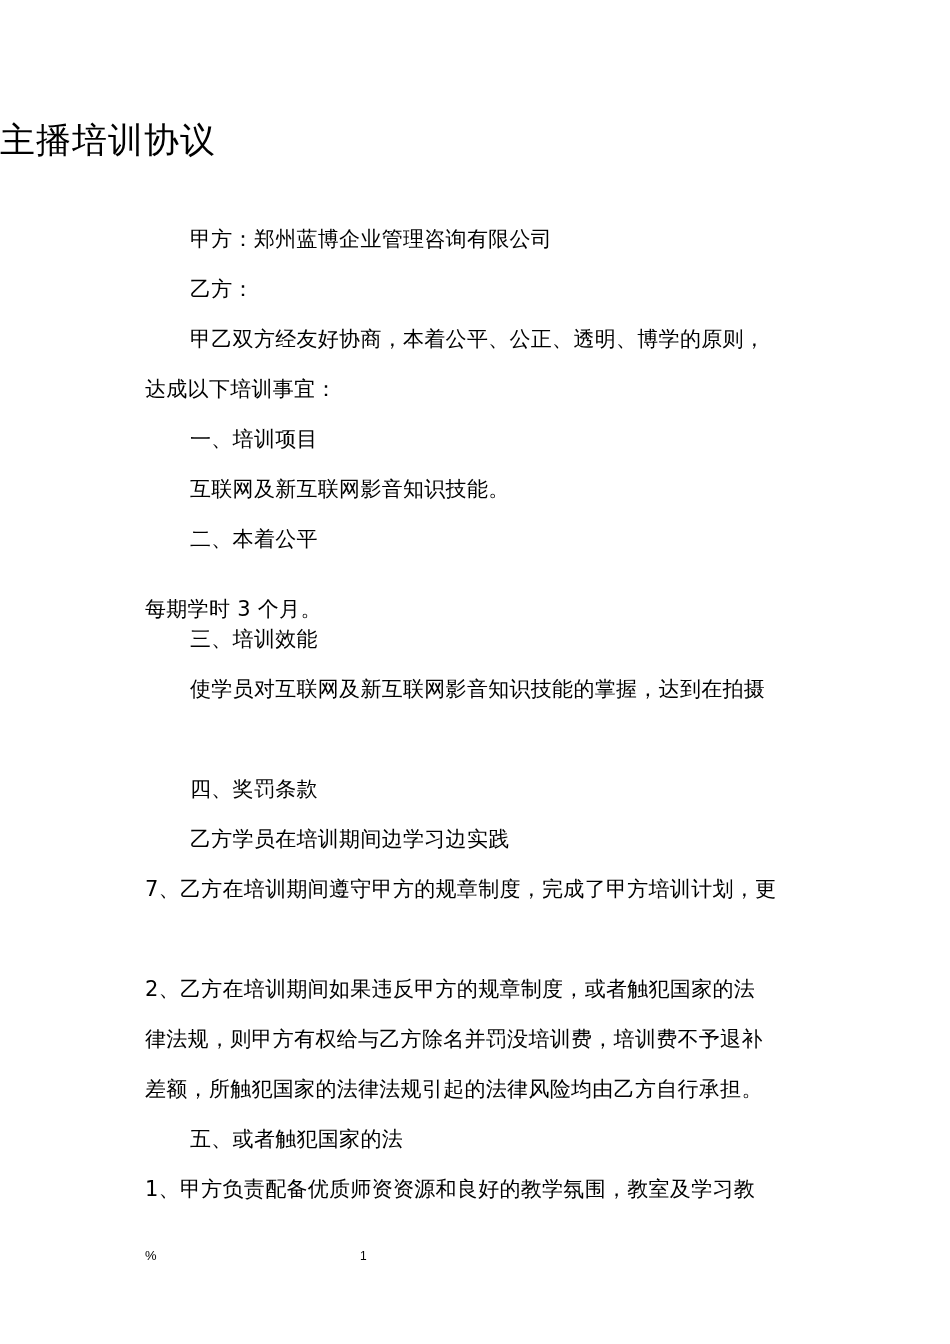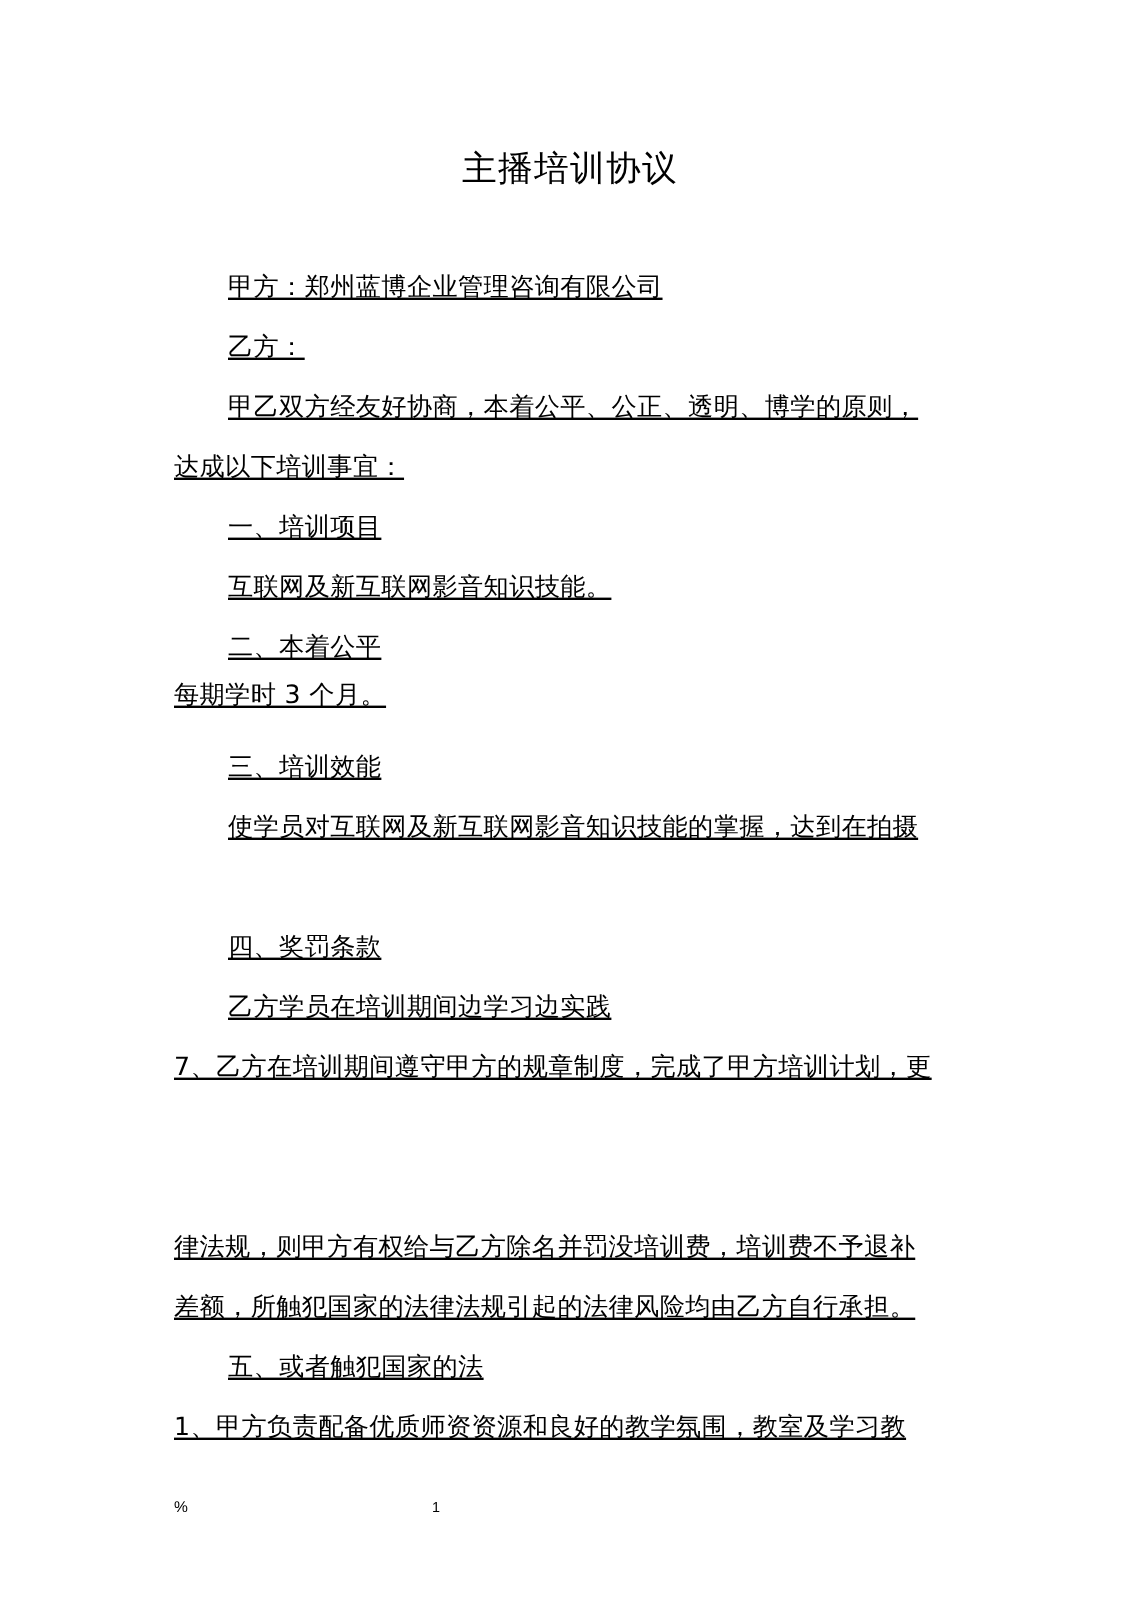--- a/index.html
+++ b/index.html
@@ -20,32 +20,31 @@
       left: 0; top: 0;
       width: 950px;
       height: 1344px;
       background: #ffffff;
     }
     .title {
       position: absolute;
       top: 118px;
       left: 0;
       width: 950px;
-      text-align: center;
-      font-size: 29px;
+      text-align: left;
+      font-size: 35px;
       line-height: 44px;
       letter-spacing: 1px;
     }
     .line {
       position: absolute;
       font-size: 21px;
       line-height: 30px;
       white-space: nowrap;
       letter-spacing: 0.3px;
-      text-decoration: underline;
     }
     .indent { left: 190px; }
     .flush { left: 145px; }
     .footer-left {
       position: absolute;
       left: 145px;
       top: 1248px;
       font-family: "Liberation Sans", sans-serif;
       font-size: 13px;
     }
@@ -63,26 +62,27 @@
 <div class="page">
   <div class="title">主播培训协议</div>
 
   <div class="line indent" style="top:224px">甲方：郑州蓝博企业管理咨询有限公司</div>
   <div class="line indent" style="top:274px">乙方：</div>
   <div class="line indent" style="top:324px">甲乙双方经友好协商，本着公平、公正、透明、博学的原则，</div>
   <div class="line flush" style="top:374px">达成以下培训事宜：</div>
   <div class="line indent" style="top:424px">一、培训项目</div>
   <div class="line indent" style="top:474px">互联网及新互联网影音知识技能。</div>
   <div class="line indent" style="top:524px">二、本着公平</div>
-  <div class="line flush" style="top:564px">每期学时 3 个月。</div>
+  <div class="line flush" style="top:594px">每期学时 3 个月。</div>
   <div class="line indent" style="top:624px">三、培训效能</div>
   <div class="line indent" style="top:674px">使学员对互联网及新互联网影音知识技能的掌握，达到在拍摄</div>
   <div class="line indent" style="top:774px">四、奖罚条款</div>
   <div class="line indent" style="top:824px">乙方学员在培训期间边学习边实践</div>
   <div class="line flush" style="top:874px">7、乙方在培训期间遵守甲方的规章制度，完成了甲方培训计划，更</div>
+  <div class="line flush" style="top:974px">2、乙方在培训期间如果违反甲方的规章制度，或者触犯国家的法</div>
   <div class="line flush" style="top:1024px">律法规，则甲方有权给与乙方除名并罚没培训费，培训费不予退补</div>
   <div class="line flush" style="top:1074px">差额，所触犯国家的法律法规引起的法律风险均由乙方自行承担。</div>
   <div class="line indent" style="top:1124px">五、或者触犯国家的法</div>
   <div class="line flush" style="top:1174px">1、甲方负责配备优质师资资源和良好的教学氛围，教室及学习教</div>
 
   <div class="footer-left">%</div>
   <div class="footer-page">1</div>
 </div>
 
 </body></html>

